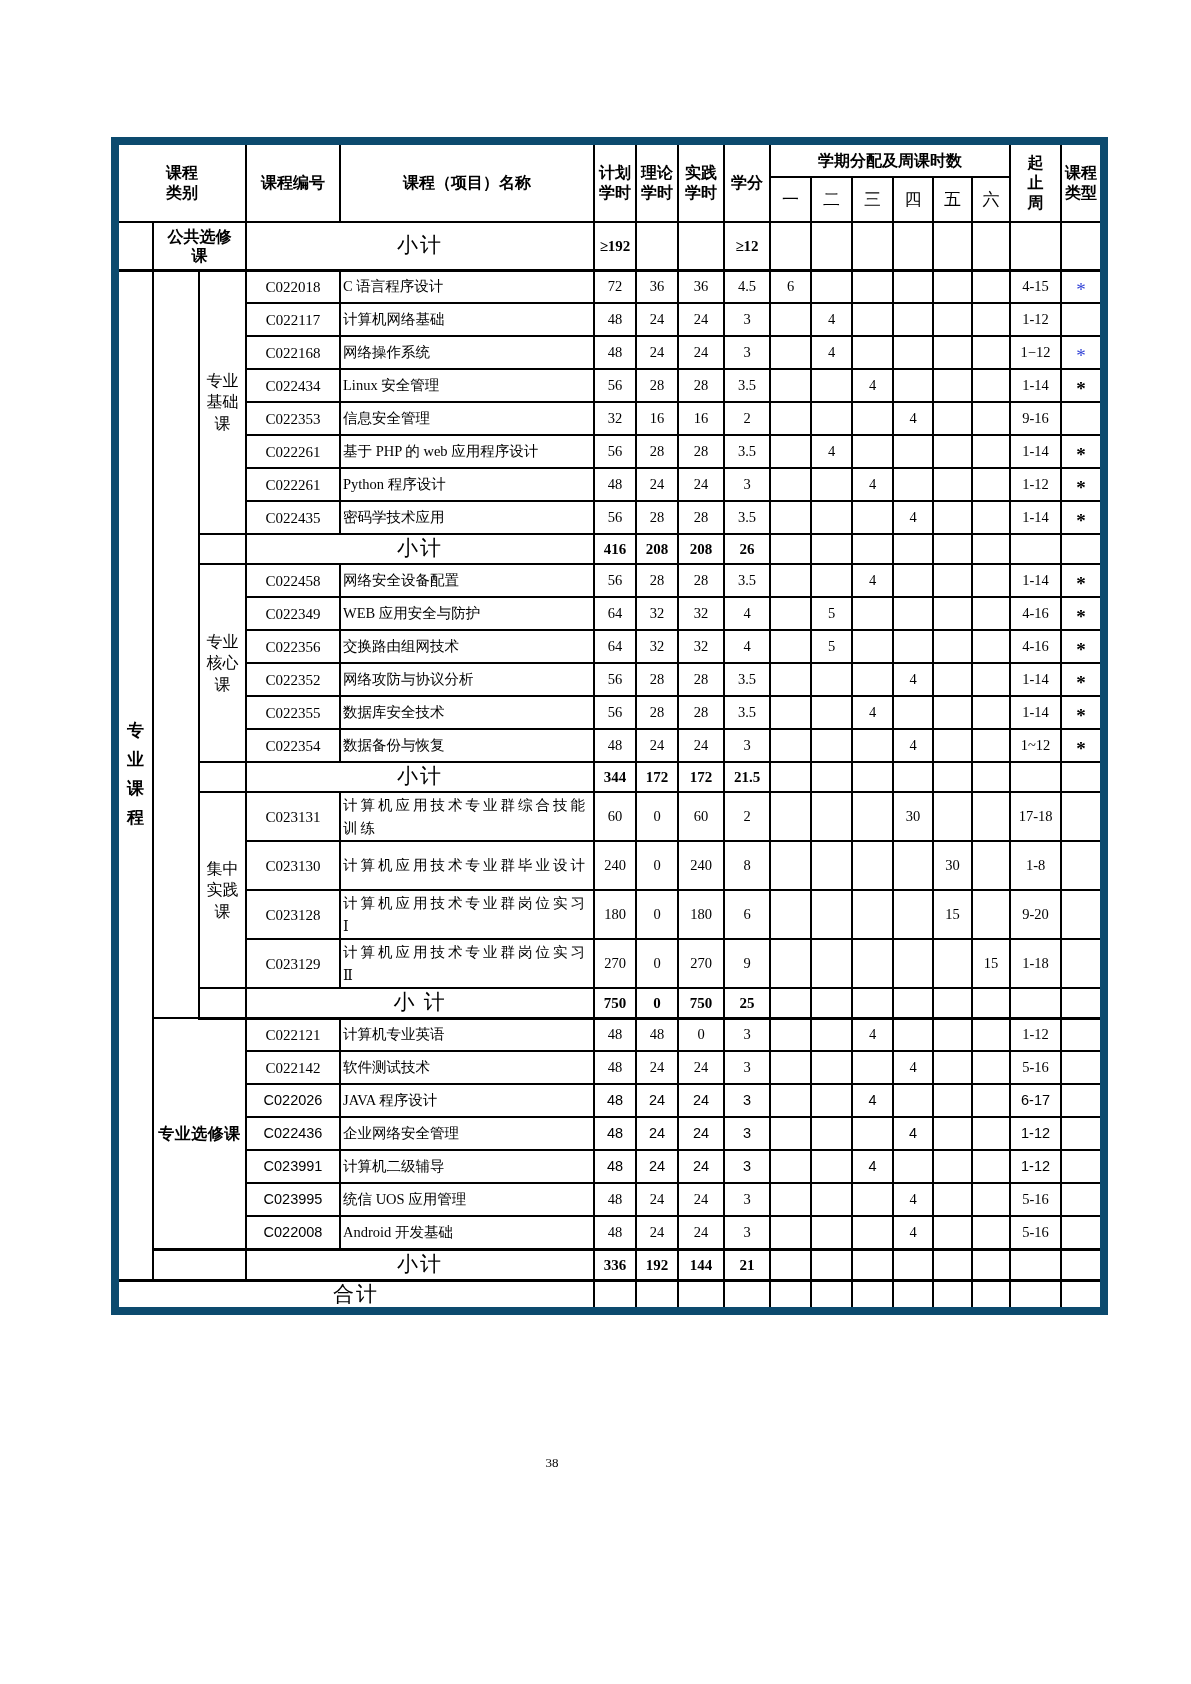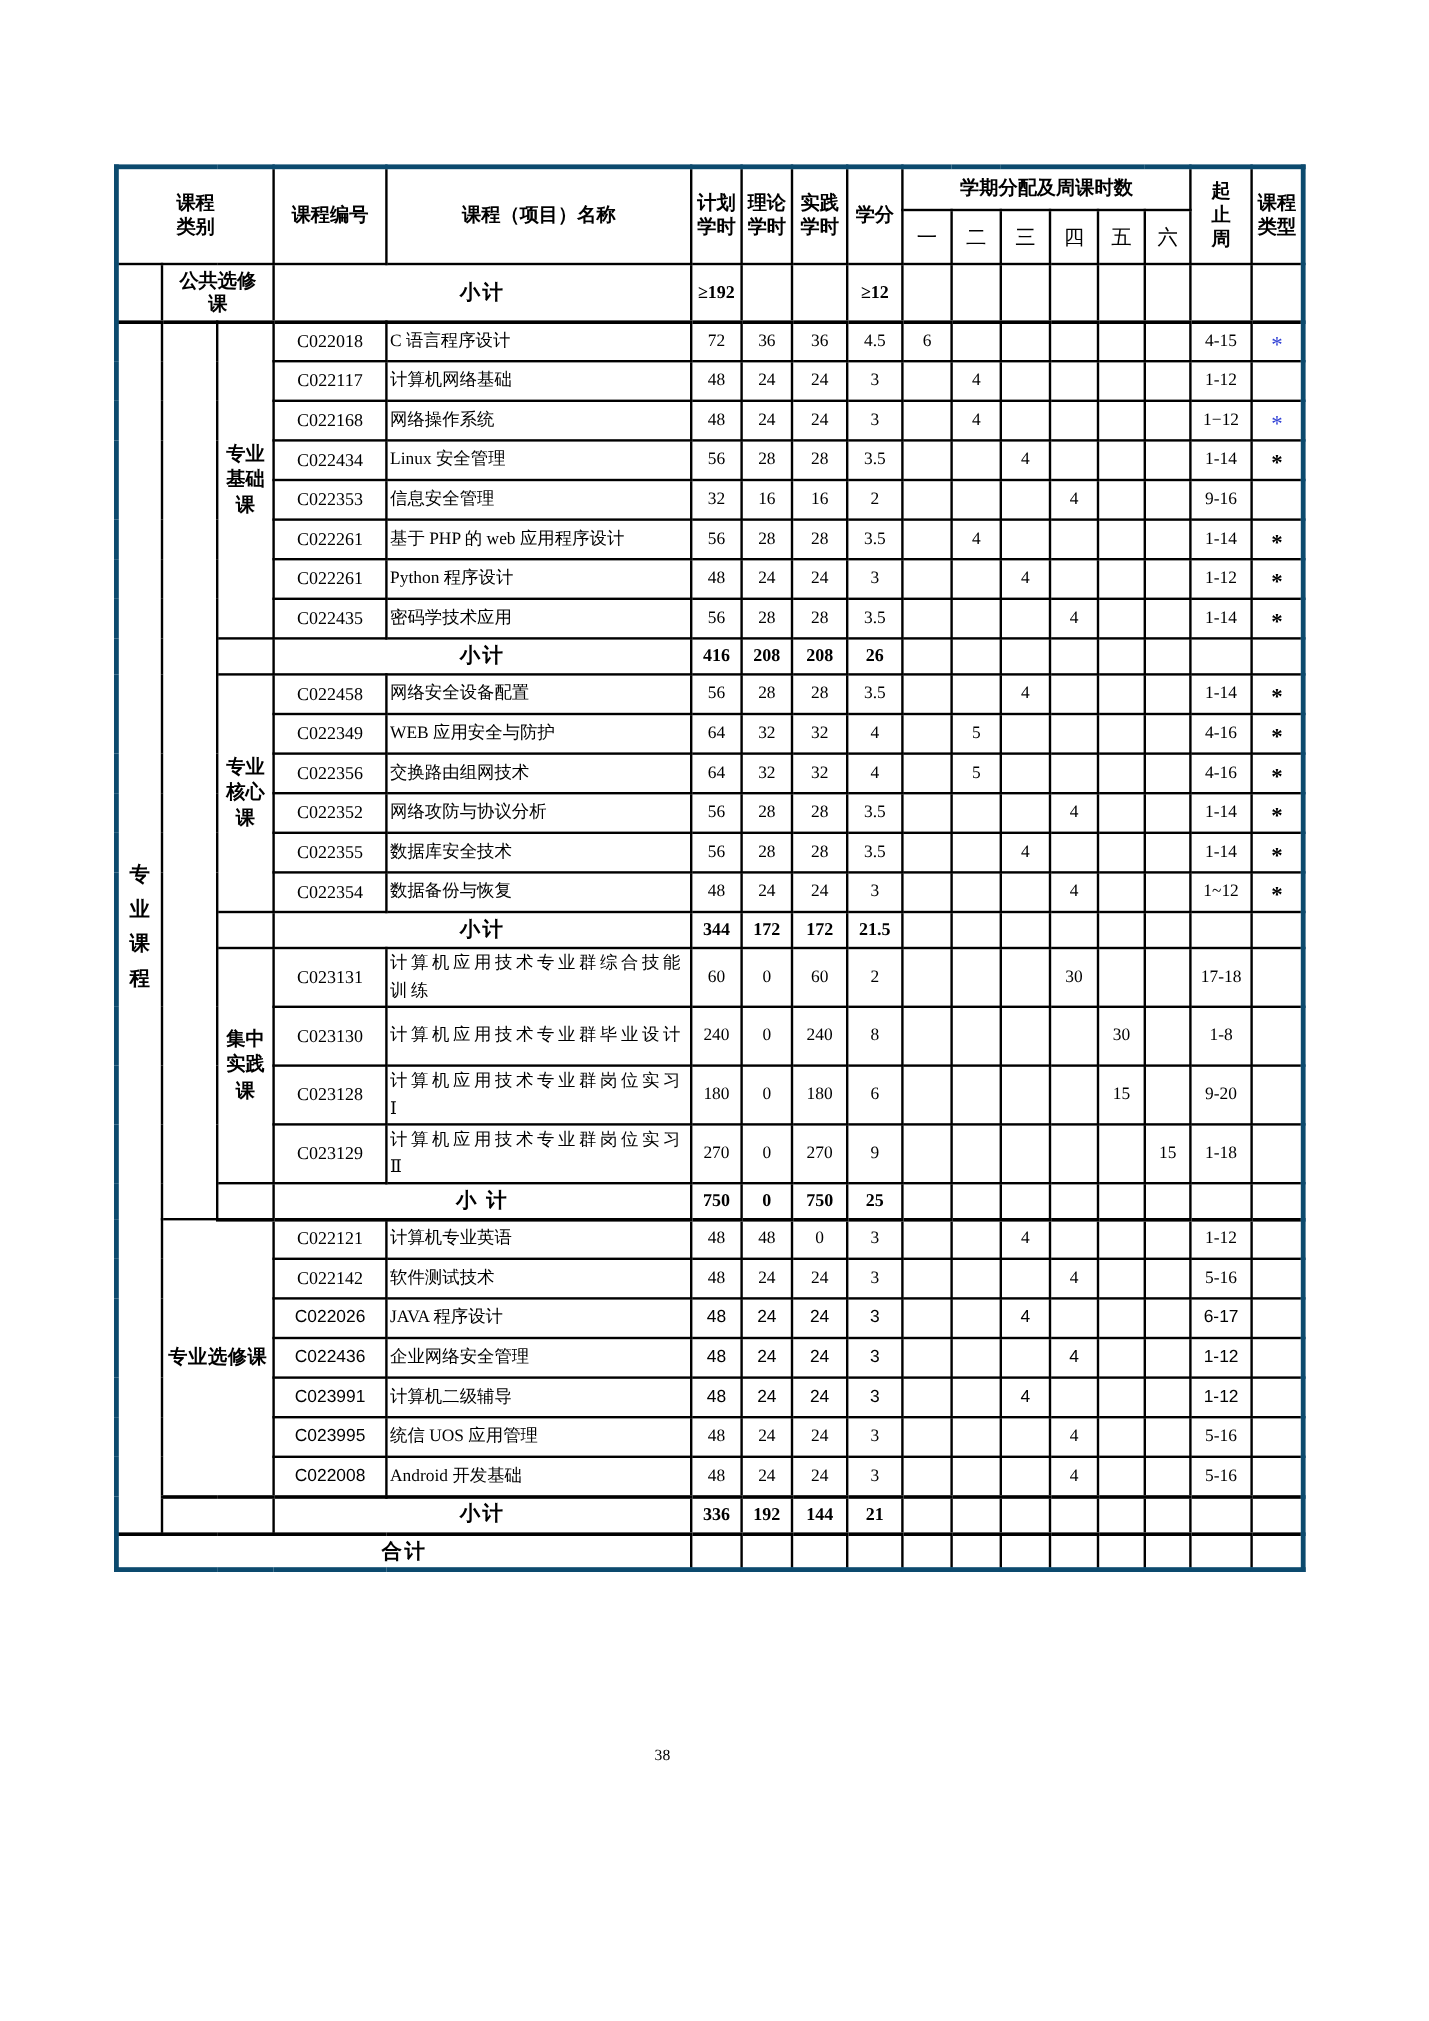--- a/index.html
+++ b/index.html
@@ -1,45 +1,45 @@
 <!DOCTYPE html>
 <html style="--blue: #3343d6;"><head>
 <meta charset="utf-8">
 <style>
   html,body{margin:0;padding:0;}
   body{
     width:1191px;height:1684px;background:#ffffff;position:relative;
     font-family:"Liberation Serif","DejaVu Serif",serif;color:#000;
   }
   table.curr{
-    position:absolute;left:95px;top:137px;width:989px;
+    position:absolute;left:111px;top:137px;width:989px;
     border-collapse:collapse;table-layout:fixed;
-    border:4px solid #0c4a6e;
+    border:8px solid #0c4a6e;
   }
   td,th{
     border:2px solid #000;padding:0;text-align:center;vertical-align:middle;
     overflow:hidden;line-height:1.2;
   }
   thead th{font-weight:bold;font-size:16px;white-space:pre-line;line-height:1.25;}
   th.sem-h{font-weight:normal;font-size:17px;}
   tr.hr1{height:36px;}
   tr.hr2{height:45px;}
   tr.h48{height:48px;}
   tr.h33{height:33px;}
   tr.h30{height:30px;}
   tr.h31{height:31px;}
   tr.h49{height:49px;}
   td.code{font-size:15px;}
   td.name{text-align:left;padding-left:2px;font-size:14.5px;}
   td.num{font-size:14.5px;}
   td.bold{font-weight:bold;font-size:15px;margin-left:27px;}
-  td.subl{font-weight:bold;font-size:17px;letter-spacing:2px;}
+  td.subl{font-weight:normal;font-size:21px;letter-spacing:2px;}
   td.cat{font-weight:bold;font-size:16px;white-space:pre-line;}
   td.vlabel{font-weight:bold;font-size:17px;white-space:pre-line;line-height:1.7;}
-  td.glabel{font-weight:bold;font-size:16px;white-space:pre-line;line-height:1.35;text-align:center;}
+  td.glabel{font-weight:normal;font-size:16px;white-space:pre-line;line-height:1.35;text-align:center;}
   td.elabel{font-weight:bold;font-size:16px;letter-spacing:0.5px;}
   td.mark{font-size:19px;font-weight:bold;line-height:0.9;padding-top:6px;}
   td.mark.blue{color:var(--blue,#3343d6);font-weight:normal;}
   tr.tall td.name{letter-spacing:3px;line-height:1.55;}
   tr.section-bottom td{border-bottom:3px solid #000;}
   tr.thick-top td{border-top:3px solid #000;}
   .sans{font-family:"Liberation Sans","DejaVu Sans",sans-serif;font-size:14px;}
   td.code.sans{font-size:14.5px;text-align:center;}
   .page-num{
     position:absolute;top:1455px;left:0;width:1104px;text-align:center;

